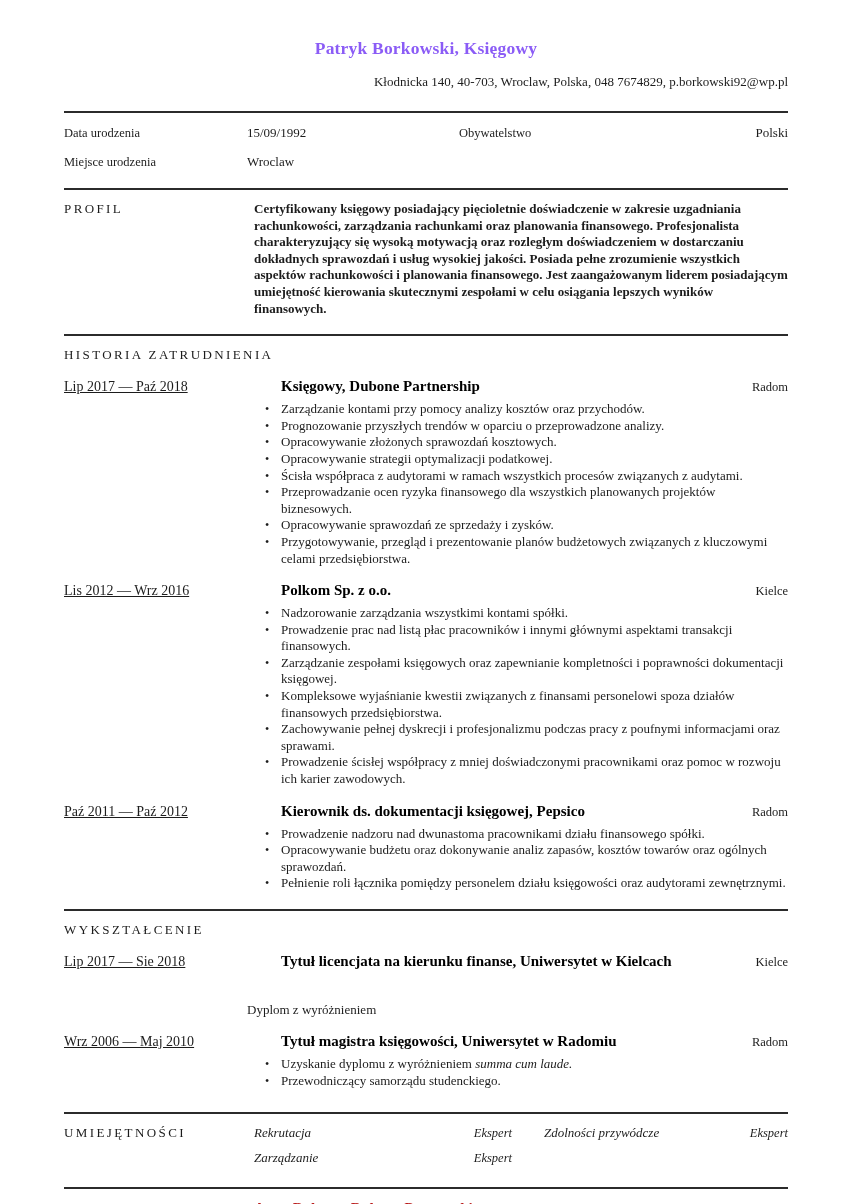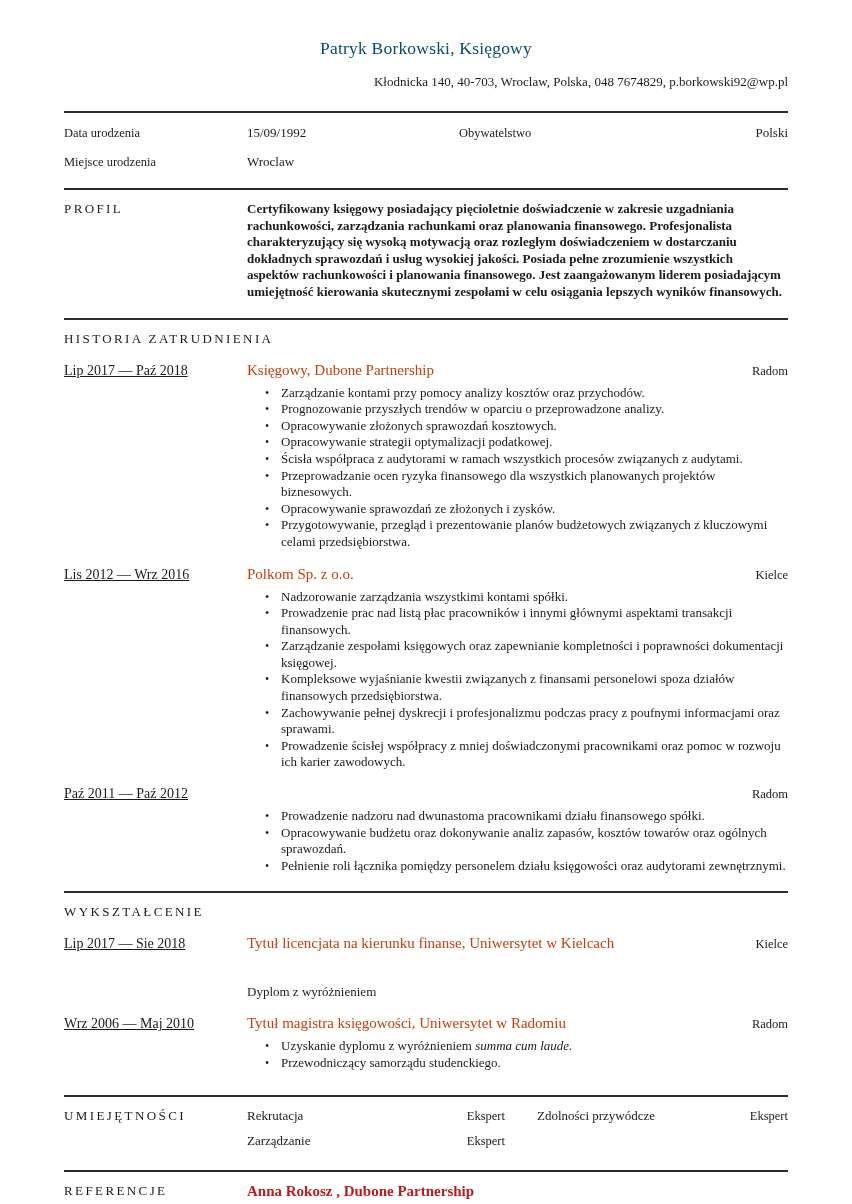--- a/index.html
+++ b/index.html
@@ -13,23 +13,23 @@
     width: 852px;
     min-height: 1204px;
     margin: 0 auto;
     background: #ffffff;
     padding: 38px 64px 40px 64px;
   }
   
   .name {
     text-align: center;
     font-size: 17.5px;
-    font-weight: 400;
+    font-weight: 700;
     letter-spacing: 0.2px;
-    color: #0c4a6e;
+    color: #8b5cf6;
   }
   .contact-line {
     text-align: right;
     font-size: 13px;
     margin-top: 15px;
     color: #1c1c1c;
   }
   
   .rule {
     height: 2px;
@@ -57,36 +57,37 @@
   .section-heading {
     font-size: 13px;
     letter-spacing: 2.4px;
     font-weight: 400;
     color: #1b1b1b;
   }
   .side-section {
     display: grid;
     grid-template-columns: 183px 1fr;
     margin-top: 11px;
+    gap: 7px;
   }
   .profile-text {
     font-size: 13px;
     line-height: 16.6px;
     font-weight: bold;
   }
   .full-section-heading { margin-top: 11px; }
   
   .entry {
     display: grid;
     grid-template-columns: 183px 1fr auto;
     align-items: baseline;
     margin-top: 15px;
   }
   .entry-dates { font-size: 14px; text-decoration: underline; }
-  .entry-title { font-size: 15px; font-weight: 400; color: #c2410c; }
+  .entry-title { font-size: 15px; font-weight: 700; color: #000000; margin-left: 34px; }
   .entry-location { font-size: 12.5px; text-align: right; }
   .entry-body { grid-column: 2 / 4; }
   ul.bullets {
     list-style: none;
     margin: 6px 0 0 0;
     padding: 0 0 0 18px;
   }
   ul.bullets li {
     position: relative;
     padding-left: 16px;
@@ -100,20 +101,21 @@
     top: 0;
     font-size: 12px;
   }
   .edu-note { font-size: 13px; margin-top: 32px; }
   .italic { font-style: italic; }
   
   .skills-grid {
     display: grid;
     grid-template-columns: 290px 1fr;
     row-gap: 9px;
+    font-style: italic;
   }
   .skill-cell {
     display: flex;
     justify-content: space-between;
     align-items: baseline;
   }
   .skill-cell.col1 { padding-right: 32px; }
   .skill-name { font-size: 13px; }
   .skill-level { font-size: 12.5px; }
   
@@ -160,21 +162,21 @@
     <span class="entry-title">Księgowy, Dubone Partnership</span>
     <span class="entry-location">Radom</span>
     <div class="entry-body">
       <ul class="bullets">
         <li>Zarządzanie kontami przy pomocy analizy kosztów oraz przychodów.</li>
         <li>Prognozowanie przyszłych trendów w oparciu o przeprowadzone analizy.</li>
         <li>Opracowywanie złożonych sprawozdań kosztowych.</li>
         <li>Opracowywanie strategii optymalizacji podatkowej.</li>
         <li>Ścisła współpraca z audytorami w ramach wszystkich procesów związanych z audytami.</li>
         <li>Przeprowadzanie ocen ryzyka finansowego dla wszystkich planowanych projektów biznesowych.</li>
-        <li>Opracowywanie sprawozdań ze złożonych i zysków.</li>
+        <li>Opracowywanie sprawozdań ze sprzedaży i zysków.</li>
         <li>Przygotowywanie, przegląd i prezentowanie planów budżetowych związanych z kluczowymi celami przedsiębiorstwa.</li>
       </ul>
     </div>
   </div>
 
   <div class="entry">
     <span class="entry-dates">Lis 2012 — Wrz 2016</span>
     <span class="entry-title">Polkom Sp. z o.o.</span>
     <span class="entry-location">Kielce</span>
     <div class="entry-body">
@@ -184,20 +186,21 @@
         <li>Zarządzanie zespołami księgowych oraz zapewnianie kompletności i poprawności dokumentacji księgowej.</li>
         <li>Kompleksowe wyjaśnianie kwestii związanych z finansami personelowi spoza działów finansowych przedsiębiorstwa.</li>
         <li>Zachowywanie pełnej dyskrecji i profesjonalizmu podczas pracy z poufnymi informacjami oraz sprawami.</li>
         <li>Prowadzenie ścisłej współpracy z mniej doświadczonymi pracownikami oraz pomoc w rozwoju ich karier zawodowych.</li>
       </ul>
     </div>
   </div>
 
   <div class="entry">
     <span class="entry-dates">Paź 2011 — Paź 2012</span>
+    <span class="entry-title">Kierownik ds. dokumentacji księgowej, Pepsico</span>
     <span class="entry-location">Radom</span>
     <div class="entry-body">
       <ul class="bullets">
         <li>Prowadzenie nadzoru nad dwunastoma pracownikami działu finansowego spółki.</li>
         <li>Opracowywanie budżetu oraz dokonywanie analiz zapasów, kosztów towarów oraz ogólnych sprawozdań.</li>
         <li>Pełnienie roli łącznika pomiędzy personelem działu księgowości oraz audytorami zewnętrznymi.</li>
       </ul>
     </div>
   </div>
 

